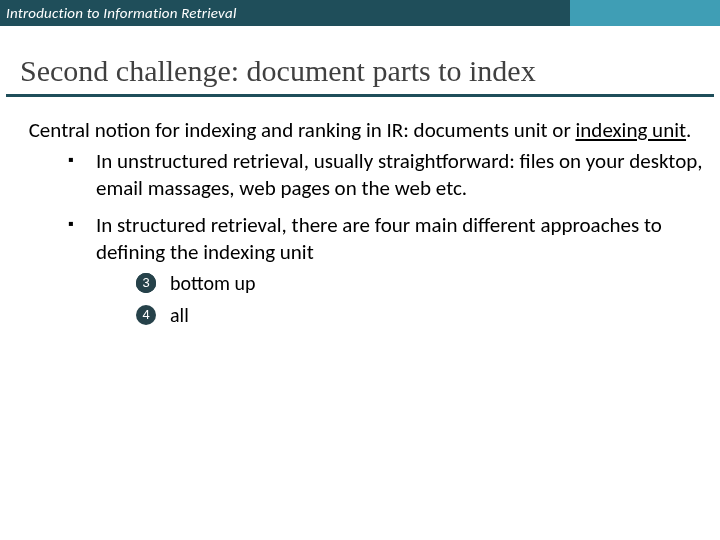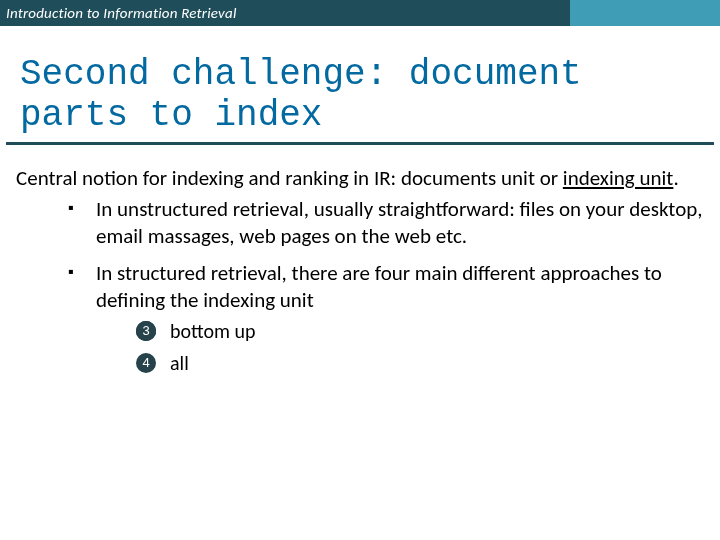--- a/index.html
+++ b/index.html
@@ -10,31 +10,31 @@
   .header-left {
     flex: 0 0 570px; height: 26px; background: #1f4e5a;
     color: #fff; font-style: italic; font-size: 15px;
     display: flex; align-items: center; padding-left: 6px;
     font-family: Calibri, "Segoe UI", Arial, sans-serif;
     letter-spacing: 0.2px;
   }
   .header-right { flex: 1; height: 26px; background: #3f9eb5; }
 
   .title {
-    font-size: 36px; font-weight: 400; color: #0369a1;
+    font-size: 30px; font-weight: 400; color: #404040;
     margin: 28px 20px 6px 20px;
-    font-family: Liberation Mono, monospace;
+    font-family: Liberation Serif, serif;
   }
   .title-rule {
     height: 0; border-top: 3px solid #1f4e5a;
     margin: 0 6px 20px 6px;
   }
 
   .body { padding: 0 16px 0 16px; font-size: 21px; line-height: 1.28; }
-  .intro { margin-bottom: 0; }
+  .intro { margin-bottom: 0; text-align: center; }
   .intro .underline { text-decoration: underline; }
 
   ul.bullets { list-style: none; margin: 4px 0 0 52px; }
   ul.bullets > li { position: relative; padding-left: 28px; margin-bottom: 10px; }
   ul.bullets > li::before {
     content: "\25AA"; position: absolute; left: 0; top: 2px;
     font-size: 16px; color: #000;
   }
 
   ol.numlist { list-style: none; margin: 6px 0 0 40px; counter-reset: item; }

